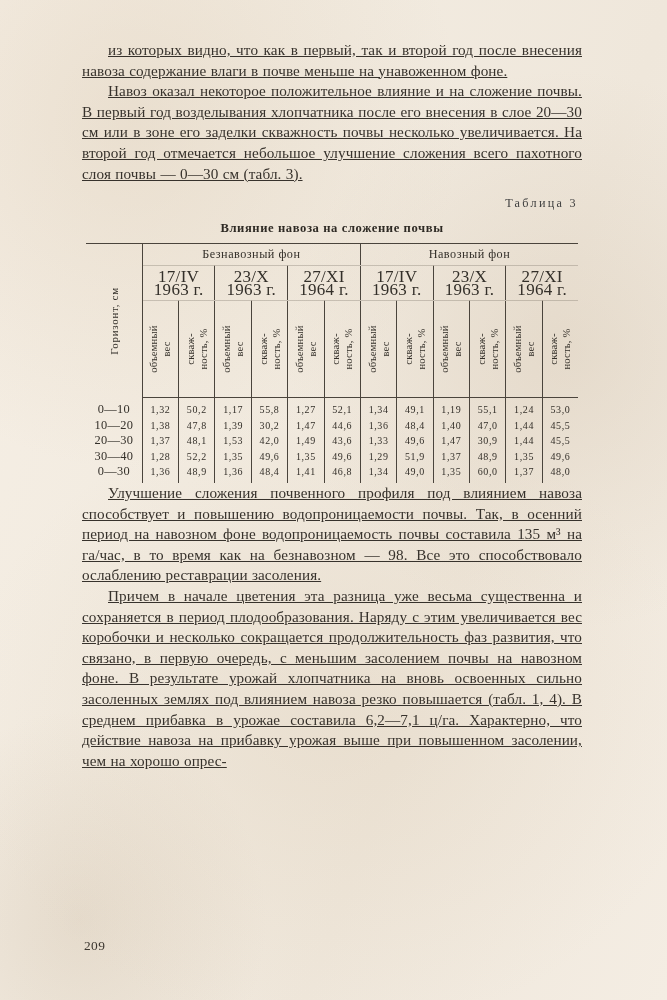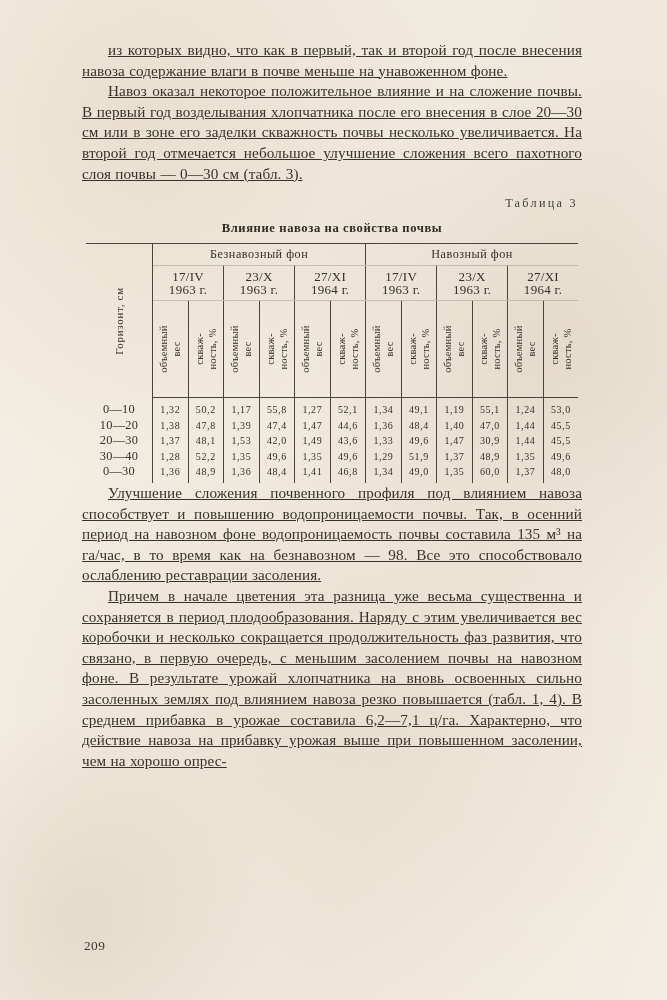--- a/index.html
+++ b/index.html
@@ -80,21 +80,21 @@
   .rule-bot { border-bottom: 1.3px solid #4a443c; }
   .rule-thin-bot { border-bottom: 1px solid #57504742; }
   .vl { border-left: 1px solid #4a443c; }
 
   th.grp {
     font-size: 12.2px;
     height: 21px;
     letter-spacing: 0.5px;
   }
   th.date {
-    font-size: 13px;
+    font-size: 17px;
     height: 34px;
     line-height: 13px;
     letter-spacing: 0.3px;
   }
   th.vert {
     height: 96px;
     position: relative;
   }
   th.vert .rot {
     position: absolute;
@@ -137,21 +137,21 @@
 <body>
 
 <div class="paper"></div>
 
 <div class="content">
 
   <p class="body-text">из которых видно, что как в первый, так и второй год после внесения навоза содержание влаги в почве меньше на унавоженном фоне.</p>
   <p class="body-text">Навоз оказал некоторое положительное влияние и на сложение почвы. В первый год возделывания хлопчатника после его внесения в слое 20—30 см или в зоне его заделки скважность почвы несколько увеличивается. На второй год отмечается небольшое улучшение сложения всего пахотного слоя почвы — 0—30 см (табл. 3).</p>
 
   <div class="table-num">Таблица 3</div>
-  <div class="table-title">Влияние навоза на свойства почвы</div>
+  <div class="table-title">Влияние навоза на сложение почвы</div>
 
   <table class="soil">
     <thead>
       <tr>
         <th class="rule-top" rowspan="3">
           <div style="position:relative;height:151px;">
             <span style="position:absolute;left:50%;top:50%;transform:translate(-50%,-50%) rotate(-90deg);white-space:nowrap;font-size:11px;letter-spacing:0.7px;">Горизонт, см</span>
           </div>
         </th>
         <th class="grp rule-top rule-thin-bot vl" colspan="6">Безнавозный фон</th>
@@ -260,21 +260,21 @@
         <td class="num vl">1,19</td>
         <td class="num vl">55,1</td>
         <td class="num vl">1,24</td>
         <td class="num vl">53,0</td>
       </tr>
       <tr>
         <td class="horiz">10—20</td>
         <td class="num vl">1,38</td>
         <td class="num vl">47,8</td>
         <td class="num vl">1,39</td>
-        <td class="num vl">47,4</td>
+        <td class="num vl">30,2</td>
         <td class="num vl">1,47</td>
         <td class="num vl">44,6</td>
         <td class="num vl">1,36</td>
         <td class="num vl">48,4</td>
         <td class="num vl">1,40</td>
         <td class="num vl">47,0</td>
         <td class="num vl">1,44</td>
         <td class="num vl">45,5</td>
       </tr>
       <tr>

